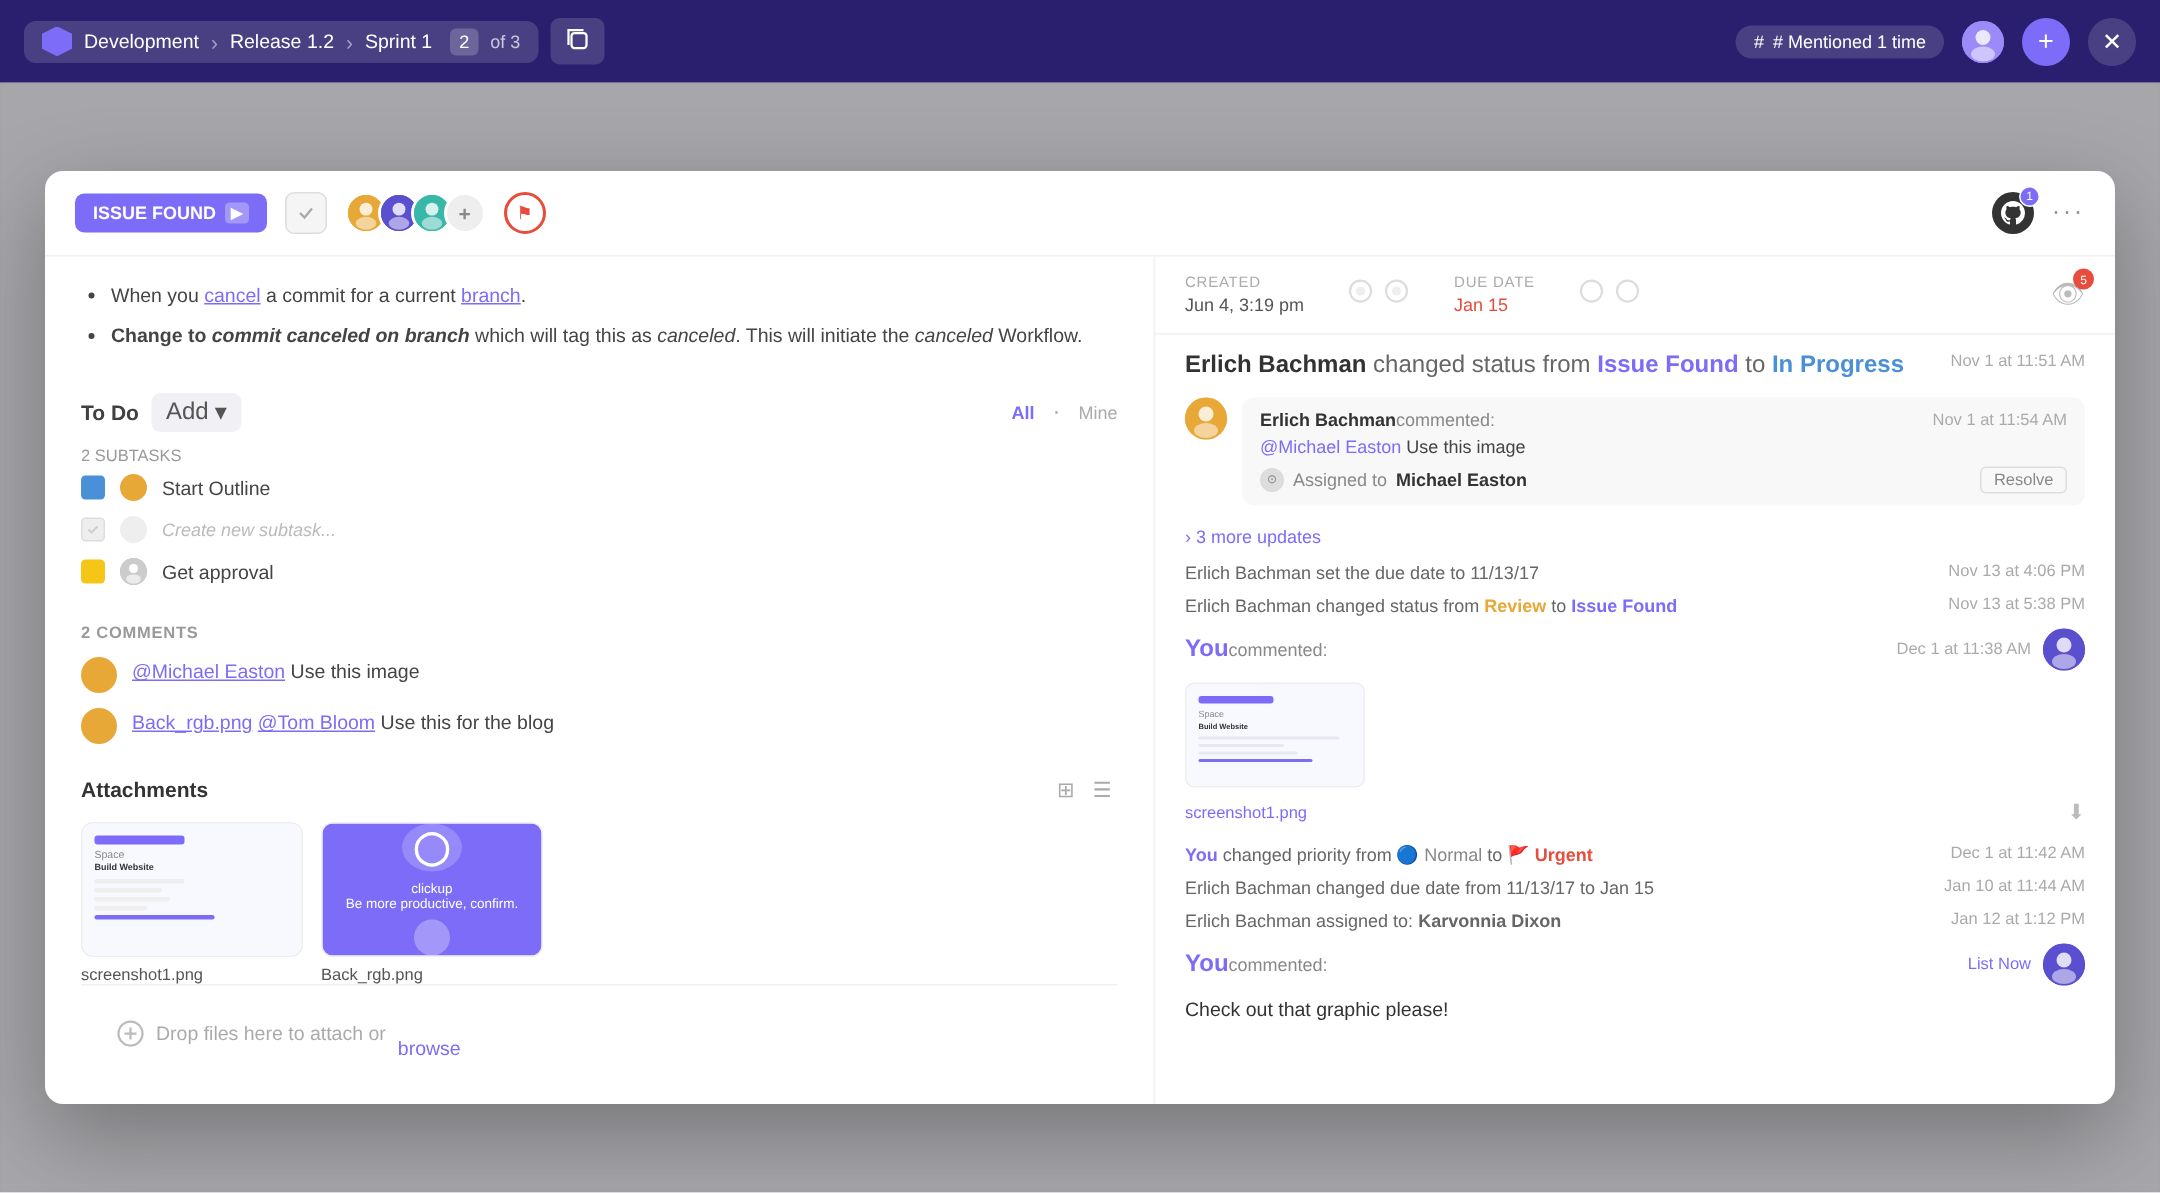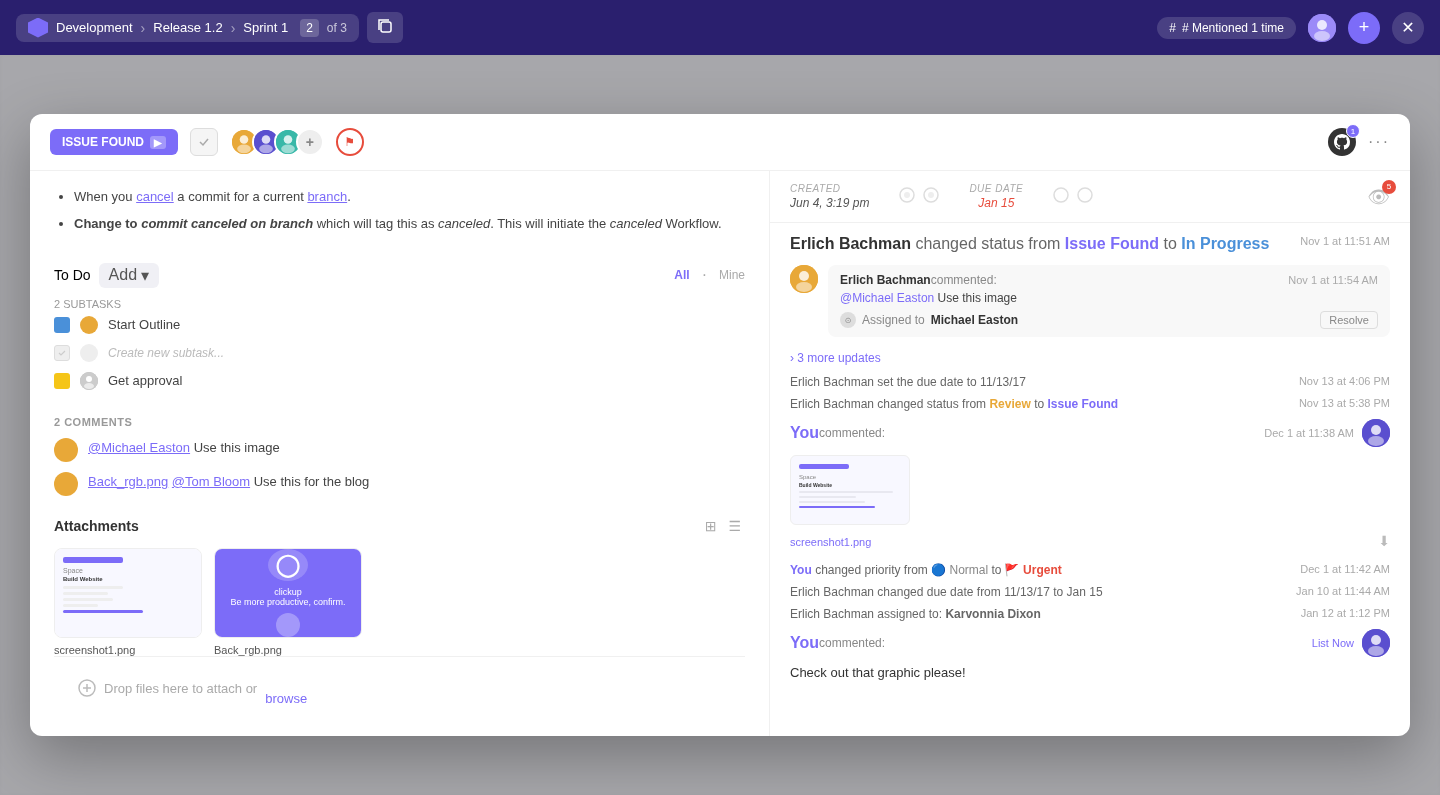--- a/index.html
+++ b/index.html
@@ -269,21 +269,21 @@
       cursor: pointer;
     }
 
     
     .todo-section { margin-top: 16px; }
     .todo-header {
       display: flex; align-items: center; gap: 8px;
       margin-bottom: 10px;
     }
     .todo-title {
-      font-size: 14px; font-weight: 400; color: #000000;
+      font-size: 14px; font-weight: 700; color: #404040;
     }
     .add-btn {
       background: #f0f0f5;
       border: none;
       border-radius: 6px;
       padding: 3px 10px;
       font-size: 16px;
       color: #555;
       cursor: pointer;
       display: flex; align-items: center; gap: 4px;
@@ -426,24 +426,24 @@
     }
 
     .right-meta {
       display: flex;
       align-items: center;
       padding: 12px 20px;
       gap: 30px;
       border-bottom: 1px solid #f0f0f0;
       flex-shrink: 0;
     }
-    .meta-group { display: flex; flex-direction: column; gap: 2px; font-style: italic; }
+    .meta-group { display: flex; flex-direction: column; gap: 2px; }
     .meta-label { font-size: 10px; color: #aaa; text-transform: uppercase; letter-spacing: 0.5px; }
     .meta-value { font-size: 12px; color: #555; }
-    .meta-value.red { color: #e74c3c; text-align: center; }
+    .meta-value.red { color: #e74c3c; }
     .meta-icons { display: flex; gap: 8px; align-items: center; }
     .meta-icon-btn {
       background: none; border: none; cursor: pointer;
       color: #bbb; font-size: 16px;
     }
     .eye-badge {
       position: relative;
       display: flex; align-items: center;
     }
     .eye-count {

